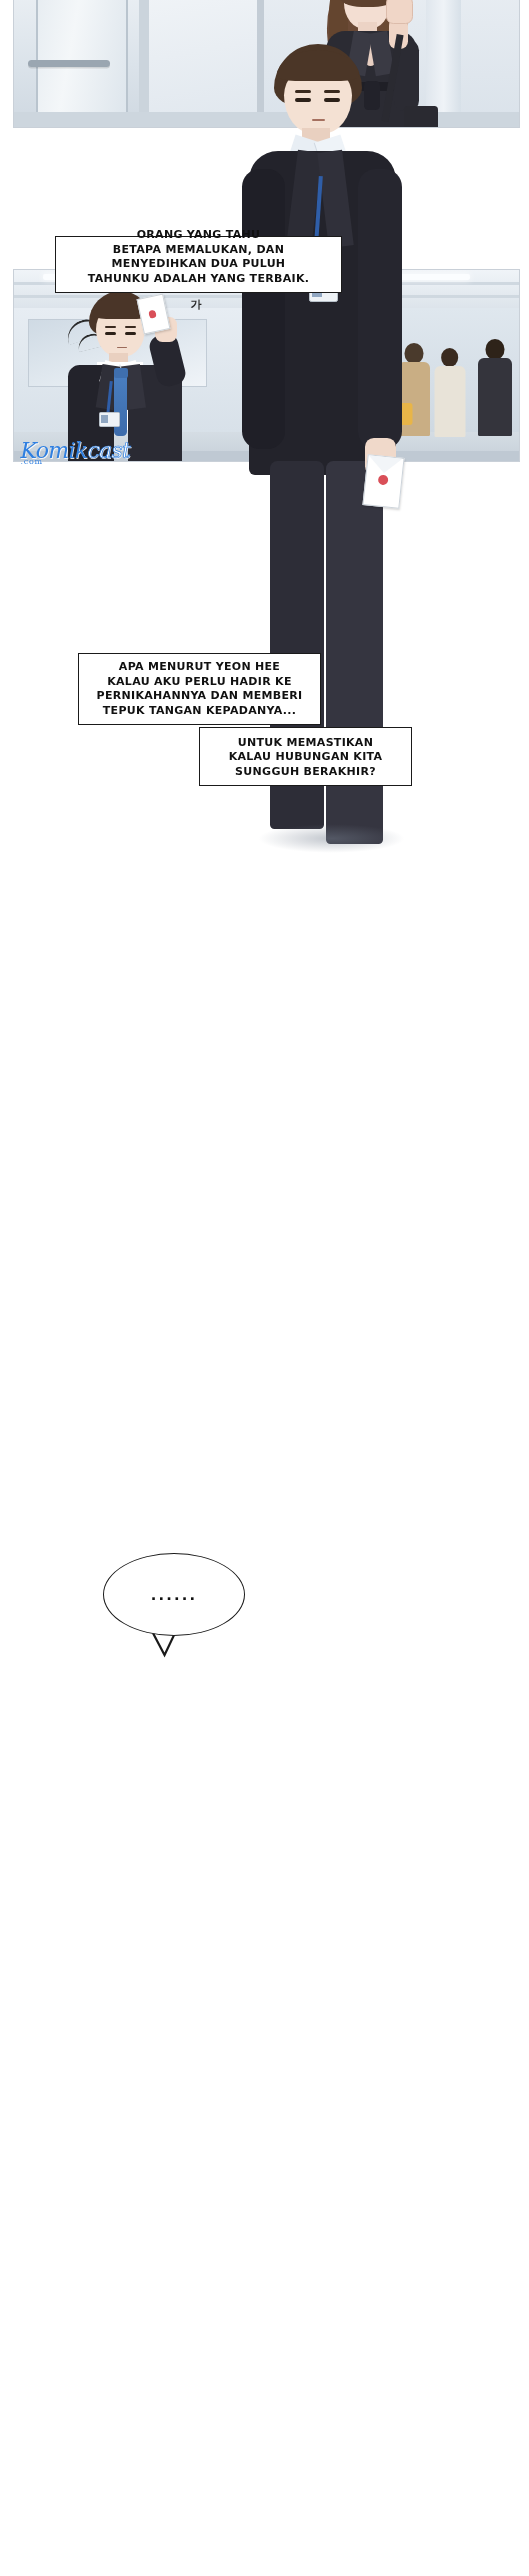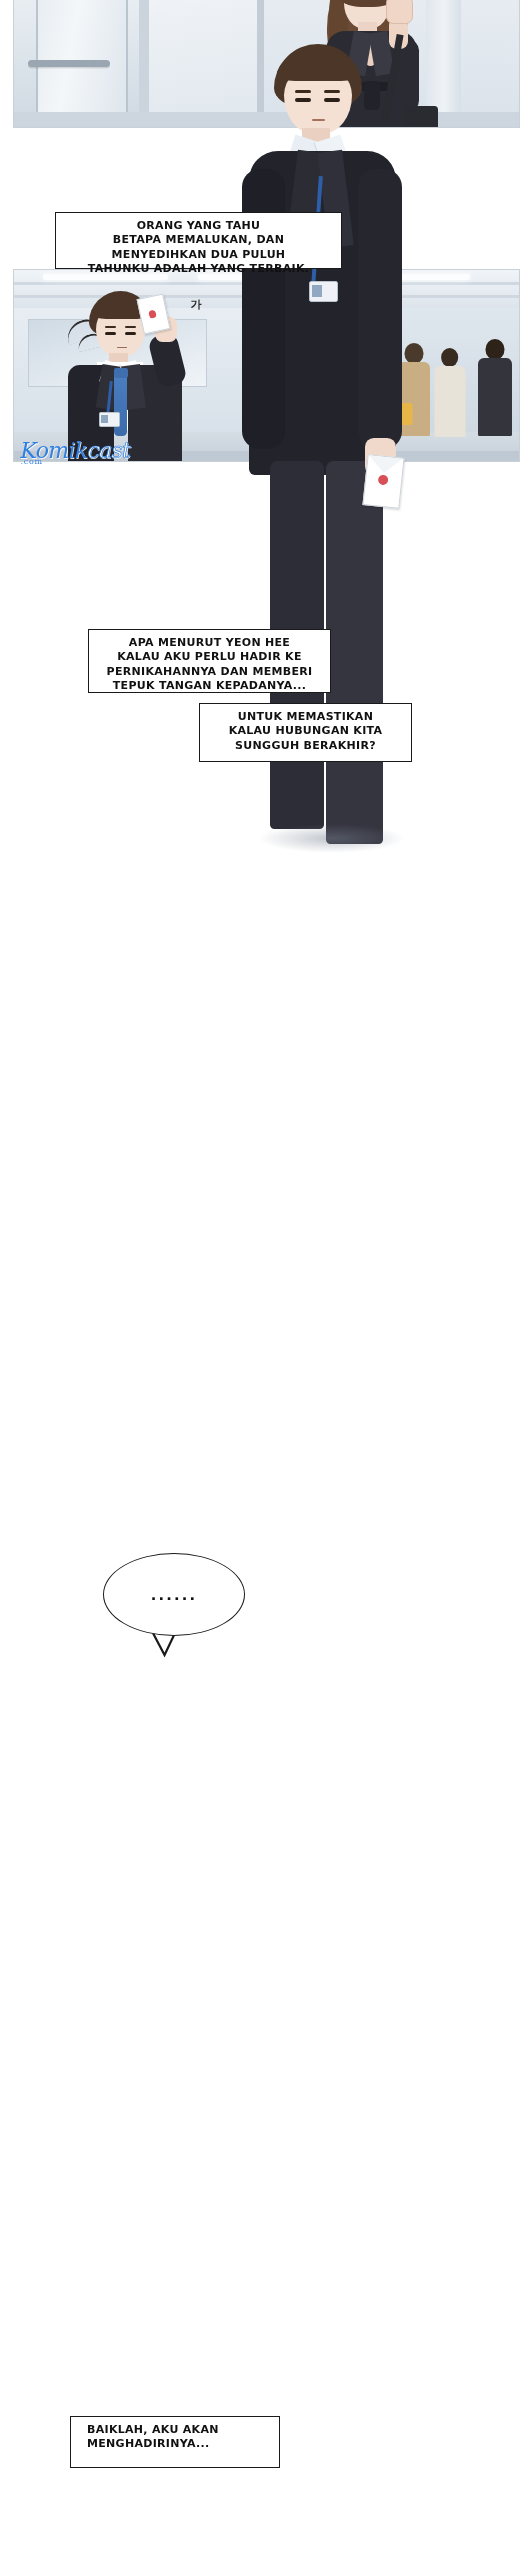--- a/index.html
+++ b/index.html
@@ -30,25 +30,26 @@
     border: 0.7px solid #c9d0d8;
   }
 
   
   .bubble-box {
     position: absolute;
     background: #ffffff;
     border: 1.5px solid #1a1a1a;
     box-sizing: border-box;
     display: flex;
-    align-items: flex-start;
+    align-items: flex-end;
     justify-content: center;
     text-align: center;
     padding: 5.9px 7.4px;
     z-index: 20;
+    margin-top: 24px;
   }
   .bubble-box .txt {
     font-family: "DejaVu Sans", sans-serif;
     font-weight: 700;
     color: #111111;
     letter-spacing: 0.3px;
     line-height: 1.32;
     font-size: 11px;
     text-transform: uppercase;
     white-space: pre-line;
@@ -505,21 +506,21 @@
 
     <span class="hangul" style="left:177px; top:26.5px;">가</span>
   </div>
 
   <div id="watermark">
     <span class="k1">Komik</span><span class="k2">cast</span>
     <span class="dotcom">.com</span>
   </div>
 
 
-  <div class="bubble-box" id="speech1" style="left:88px; top:629px; width:243px; height:64px;">
+  <div class="bubble-box" id="speech1" style="left:78px; top:629px; width:243px; height:72px;">
     <span class="txt">APA MENURUT YEON HEE
 KALAU AKU PERLU HADIR KE
 PERNIKAHANNYA DAN MEMBERI
 TEPUK TANGAN KEPADANYA...</span>
   </div>
 
   <div class="bubble-box" id="speech2" style="left:199px; top:703px; width:213px; height:59px;">
     <span class="txt">UNTUK MEMASTIKAN
 KALAU HUBUNGAN KITA
 SUNGGUH BERAKHIR?</span>
@@ -560,19 +561,15 @@
   </div>
 
   <div class="bubble-ellipse" id="speech3" style="left:103px; top:1553px; width:140px; height:81px;">
     <span class="txt">......</span>
   </div>
   <svg class="tail" style="left:144px; top:1623px; width:44px; height:35px;" viewBox="0 0 60 48">
     <polygon points="6,2 46,6 28,44" fill="#ffffff" stroke="#1a1a1a" stroke-width="3"></polygon>
     <rect x="6" y="0" width="42" height="6" fill="#ffffff"></rect>
   </svg>
 
-  <div class="bubble-box" id="caption3" style="left:70px; top:2416px; width:210px; height:52px; justify-content:flex-start; text-align:left; padding-left:16px;">
-    <span class="txt" style="text-align:left;">BAIKLAH, AKU AKAN
-MENGHADIRINYA...</span>
-  </div>
 
 </div>
 
 
 </body></html>

